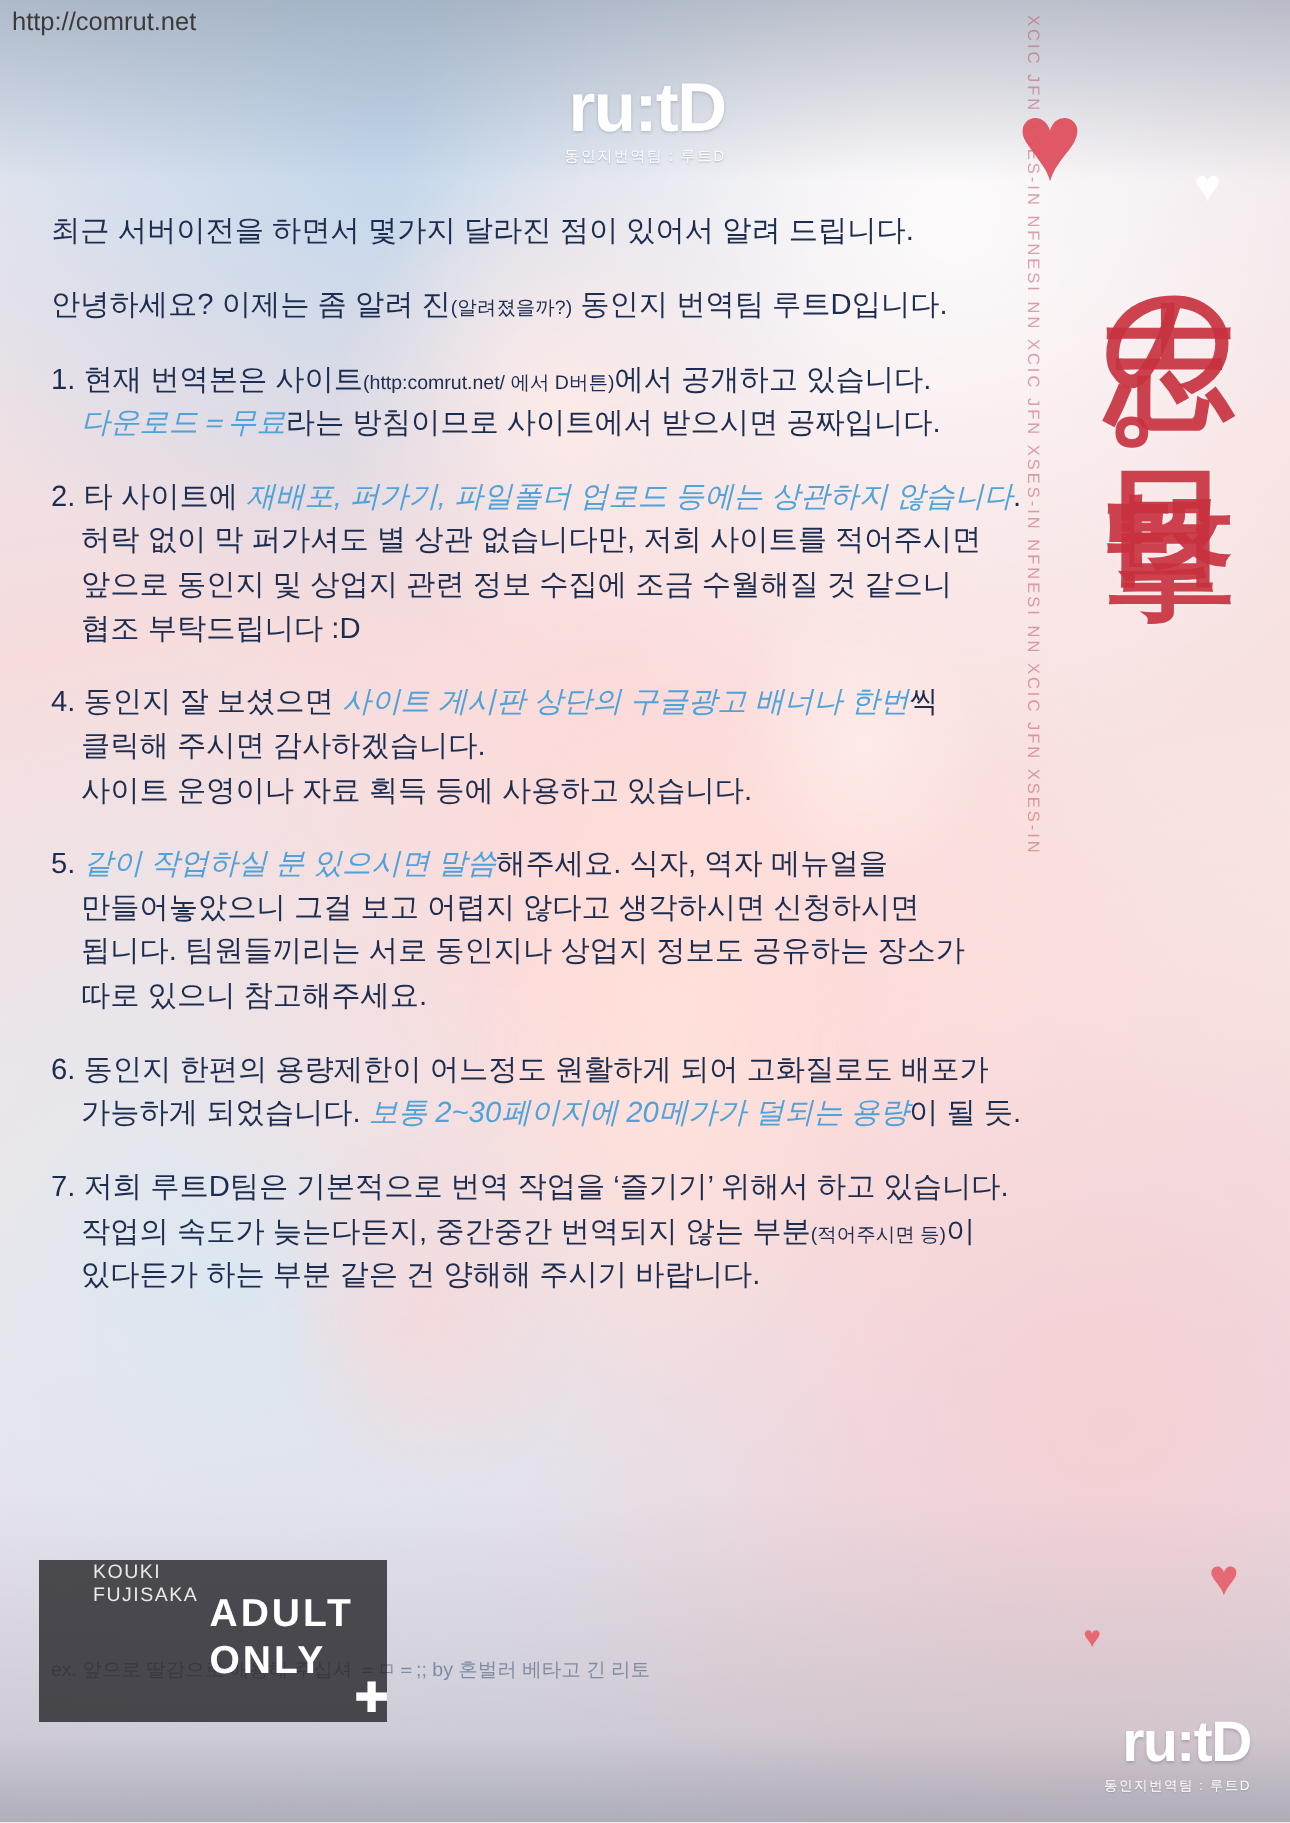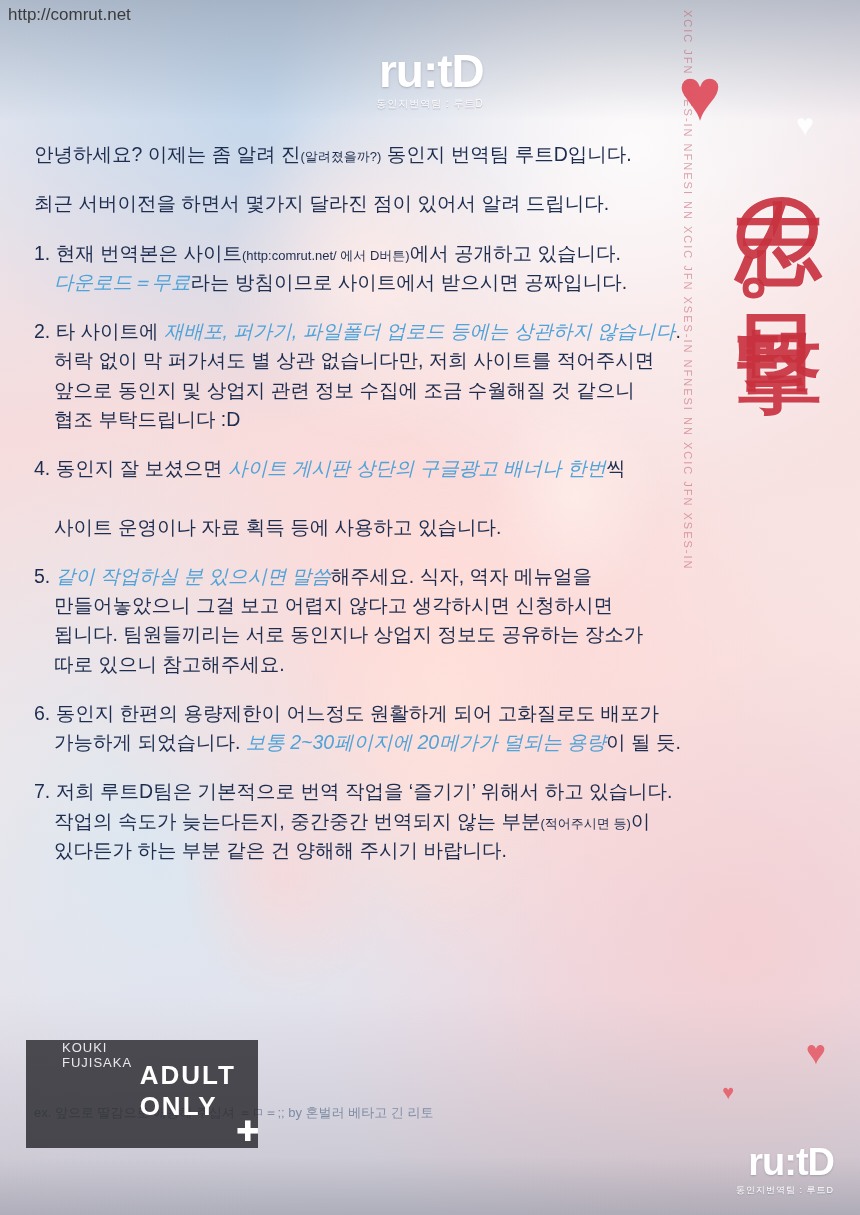--- a/index.html
+++ b/index.html
@@ -235,45 +235,45 @@
 
   <div class="site-url">http://comrut.net</div>
 
   <div class="logo logo-top">
     <div class="logo-main">ru:tD</div>
     <div class="logo-sub">동인지번역팀 : 루트D</div>
   </div>
 
   <div class="content">
 
+    <div class="para">최근 서버이전을 하면서 몇가지 달라진 점이 있어서 알려 드립니다.</div>
+
     <div class="para">
       <span>안녕하세요? 이제는 좀 알려 진</span><span class="small">(알려졌을까?)</span><span> 동인지 번역팀 루트D입니다.</span>
     </div>
-
-    <div class="para">최근 서버이전을 하면서 몇가지 달라진 점이 있어서 알려 드립니다.</div>
 
     <div class="para list">
       <span class="num">1.</span>
       <span>현재 번역본은 사이트</span><span class="small">(http:comrut.net/ 에서 D버튼)</span><span>에서 공개하고 있습니다.</span><br>
       <span class="hl">다운로드＝무료</span><span>라는 방침이므로 사이트에서 받으시면 공짜입니다.</span>
     </div>
 
     <div class="para list">
       <span class="num">2.</span>
       <span>타 사이트에 </span><span class="hl">재배포, 퍼가기, 파일폴더 업로드 등에는 상관하지 않습니다</span><span>.</span><br>
       <span>허락 없이 막 퍼가셔도 별 상관 없습니다만, 저희 사이트를 적어주시면</span><br>
       <span>앞으로 동인지 및 상업지 관련 정보 수집에 조금 수월해질 것 같으니</span><br>
       <span>협조 부탁드립니다 :D</span>
     </div>
 
 
     <div class="para list">
       <span class="num">4.</span>
       <span>동인지 잘 보셨으면 </span><span class="hl">사이트 게시판 상단의 구글광고 배너나 한번</span><span>씩</span><br>
-      <br>
+      <span>클릭해 주시면 감사하겠습니다.</span><br>
       <span>사이트 운영이나 자료 획득 등에 사용하고 있습니다.</span>
     </div>
 
     <div class="para list">
       <span class="num">5.</span>
       <span class="hl">같이 작업하실 분 있으시면 말씀</span><span>해주세요. 식자, 역자 메뉴얼을</span><br>
       <span>만들어놓았으니 그걸 보고 어렵지 않다고 생각하시면 신청하시면</span><br>
       <span>됩니다. 팀원들끼리는 서로 동인지나 상업지 정보도 공유하는 장소가</span><br>
       <span>따로 있으니 참고해주세요.</span>
     </div>

